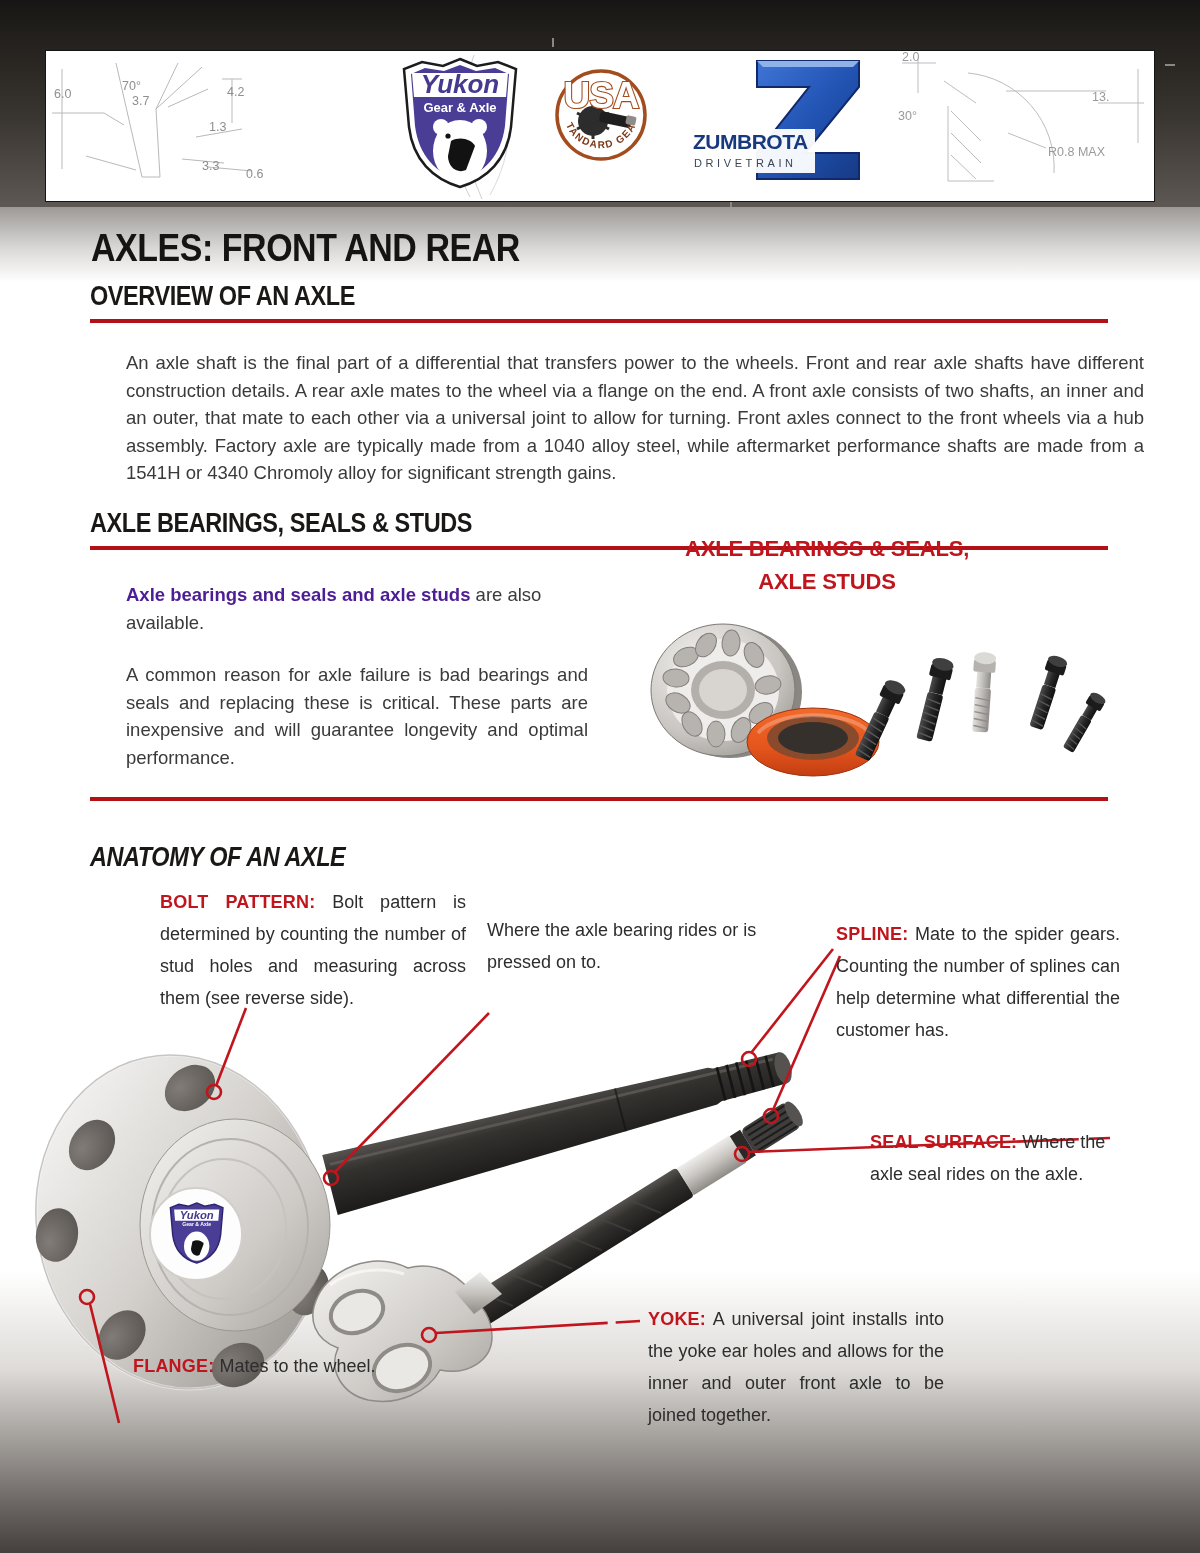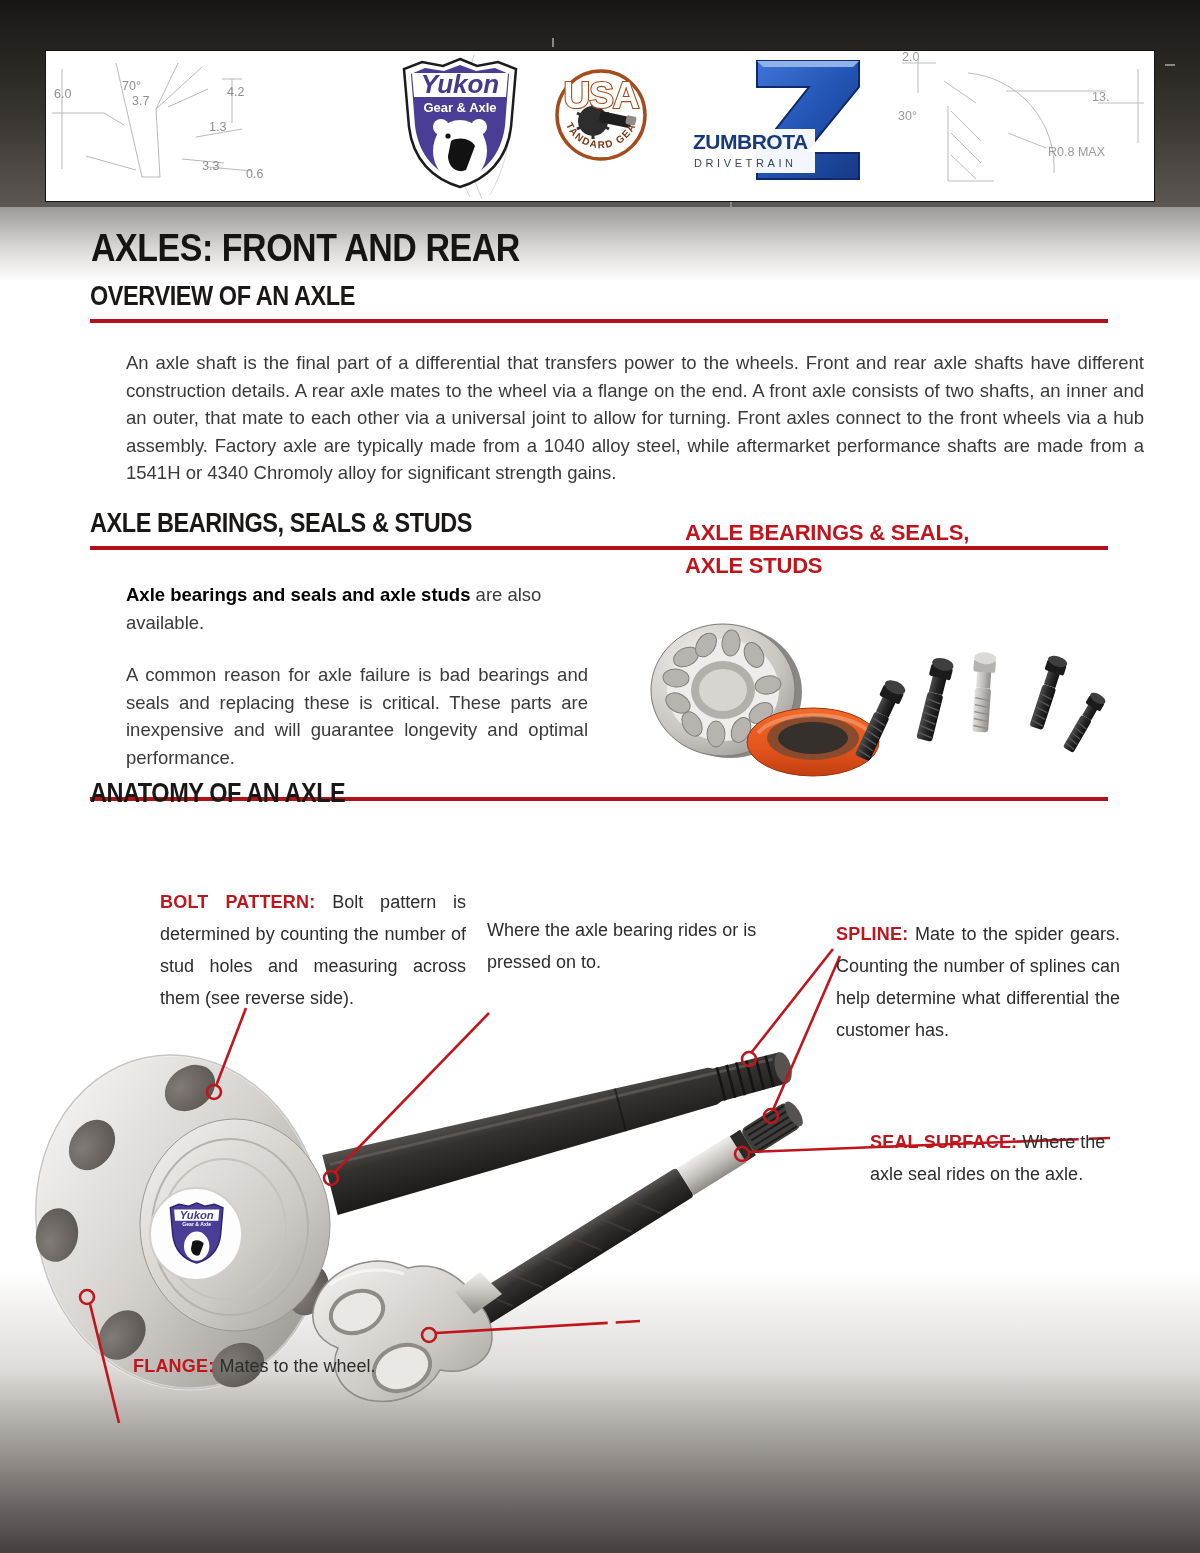--- a/index.html
+++ b/index.html
@@ -13,21 +13,21 @@
   .tick{background:#888;}
   .title-strip{left:0;top:207px;width:1200px;height:88px;background:linear-gradient(180deg,#9c9997 0%,#d8d6d4 45%,#ffffff 85%);}
   h1{margin:16px;font-size:39px;font-weight:bold;color:#161413;}
   h2{margin:0;font-size:27px;font-weight:bold;color:#1a1817;}
   .rule{height:4px;background:#b31118;}
   .body{font-size:18.5px;line-height:27.5px;color:#3a3a3a;margin:16px;}
   .jt{text-align:justify;}
   .redlabel{color:#c0151d;font-weight:bold;font-size:22px;line-height:33px;letter-spacing:-.2px;}
   .callout{font-size:18px;line-height:32px;color:#2d2d2d;z-index:5;}
   .callout .lbl{color:#c0151d;font-weight:bold;letter-spacing:.2px;}
-  .intro b{color:#000000;}
+  .intro b{color:#4c1d95;}
   svg text{font-family:"Liberation Sans",sans-serif;}
   .figure{z-index:1;}
 </style>
 </head>
 <body>
 
 <div class="page">
 
   <div class="abs top-band">
 
@@ -144,21 +144,21 @@
 
   <h2 class="abs" style="left:90px;top:281px;"><span class="cond">OVERVIEW OF AN AXLE</span></h2>
   <div class="abs rule" style="left:90px;top:319px;width:1018px;"></div>
   <p class="abs body jt" style="left:110px;top:333px;width:1018px;">An axle shaft is the final part of a differential that transfers power to the wheels. Front and rear axle shafts have different construction details. A rear axle mates to the wheel via a flange on the end. A front axle consists of two shafts, an inner and an outer, that mate to each other via a universal joint to allow for turning. Front axles connect to the front wheels via a hub assembly. Factory axle are typically made from a 1040 alloy steel, while aftermarket performance shafts are made from a 1541H or 4340 Chromoly alloy for significant strength gains.</p>
 
   <h2 class="abs" style="left:90px;top:508px;"><span class="cond">AXLE BEARINGS, SEALS &amp; STUDS</span></h2>
   <div class="abs rule" style="left:90px;top:546px;width:1018px;"></div>
 
   <p class="abs body intro" style="left:110px;top:565px;width:462px;"><b>Axle bearings and seals and axle studs</b><span> are also available.</span></p>
 
-  <div class="abs redlabel" style="left:685px;top:516px;">
+  <div class="abs redlabel" style="left:685px;top:532px;text-align:center;">
     <div>AXLE BEARINGS &amp; SEALS,</div>
     <div>AXLE STUDS</div>
   </div>
 
   <p class="abs body jt" style="left:110px;top:645px;width:462px;">A common reason for axle failure is bad bearings and seals and replacing these is critical.  These parts are inexpensive and will guarantee longevity and optimal performance.</p>
 
   <svg class="abs" style="left:628px;top:590px;" width="482" height="205" viewBox="0 0 482 205">
     <defs>
       <radialGradient id="silverRad" cx="0.35" cy="0.3" r="0.9">
         <stop offset="0" stop-color="#f2f0ee"></stop>
@@ -275,21 +275,21 @@
             <line x1="34" y1="-6" x2="32" y2="6"></line>
           </g>
         <rect x="44" y="-6" width="16" height="12" fill="url(#studDark)"></rect>
         <rect x="58" y="-10" width="11" height="20" rx="2" fill="#1b1b1b"></rect>
         <ellipse cx="70" cy="0" rx="5" ry="10" fill="#3f3f3f"></ellipse>
       </g>
     </g>
   </svg>
 
   <div class="abs rule" style="left:90px;top:797px;width:1018px;"></div>
-  <h2 class="abs" style="left:90px;top:778px;"><span class="cond">ANATOMY OF AN AXLE</span></h2>
+  <h2 class="abs" style="left:90px;top:842px;font-style:italic;"><span class="cond">ANATOMY OF AN AXLE</span></h2>
 
   <div class="abs" style="left:0;top:940px;width:1200px;height:613px;z-index:0;
        background:linear-gradient(180deg,#ffffff 0%,#ffffff 54%,#dedbd8 70%,#a09c98 82%,#6b6663 92%,#45403d 100%);"></div>
 
   <svg class="abs figure" style="left:0;top:940px;" width="1200" height="613" viewBox="0 0 1200 613">
     <defs>
       <linearGradient id="discGrad" x1="0" y1="0" x2="0.8" y2="1">
         <stop offset="0" stop-color="#fbfbfa"></stop>
           <stop offset="0.55" stop-color="#d4d1cd"></stop>
           <stop offset="1" stop-color="#9b9793"></stop>
@@ -420,19 +420,23 @@
   <div class="abs callout jt" style="left:836px;top:918px;width:284px;">
     <span class="lbl">SPLINE:</span>
     <span>Mate to the spider gears. Counting the number of splines can help determine what differential the customer has.</span>
   </div>
 
   <div class="abs callout" style="left:870px;top:1126px;width:262px;">
     <span class="lbl">SEAL SURFACE:</span>
     <span>Where the axle seal rides on the axle.</span>
   </div>
 
+  <div class="abs callout jt" style="left:648px;top:1303px;width:296px;">
+    <span class="lbl">YOKE:</span>
+    <span>A universal joint installs into the yoke ear holes and allows for the inner and outer front axle to be joined together.</span>
+  </div>
 
   <div class="abs callout" style="left:133px;top:1350px;width:420px;white-space:nowrap;">
     <span class="lbl">FLANGE:</span>
     <span>Mates to the wheel.</span>
   </div>
 
 </div>
 
 </body></html>

